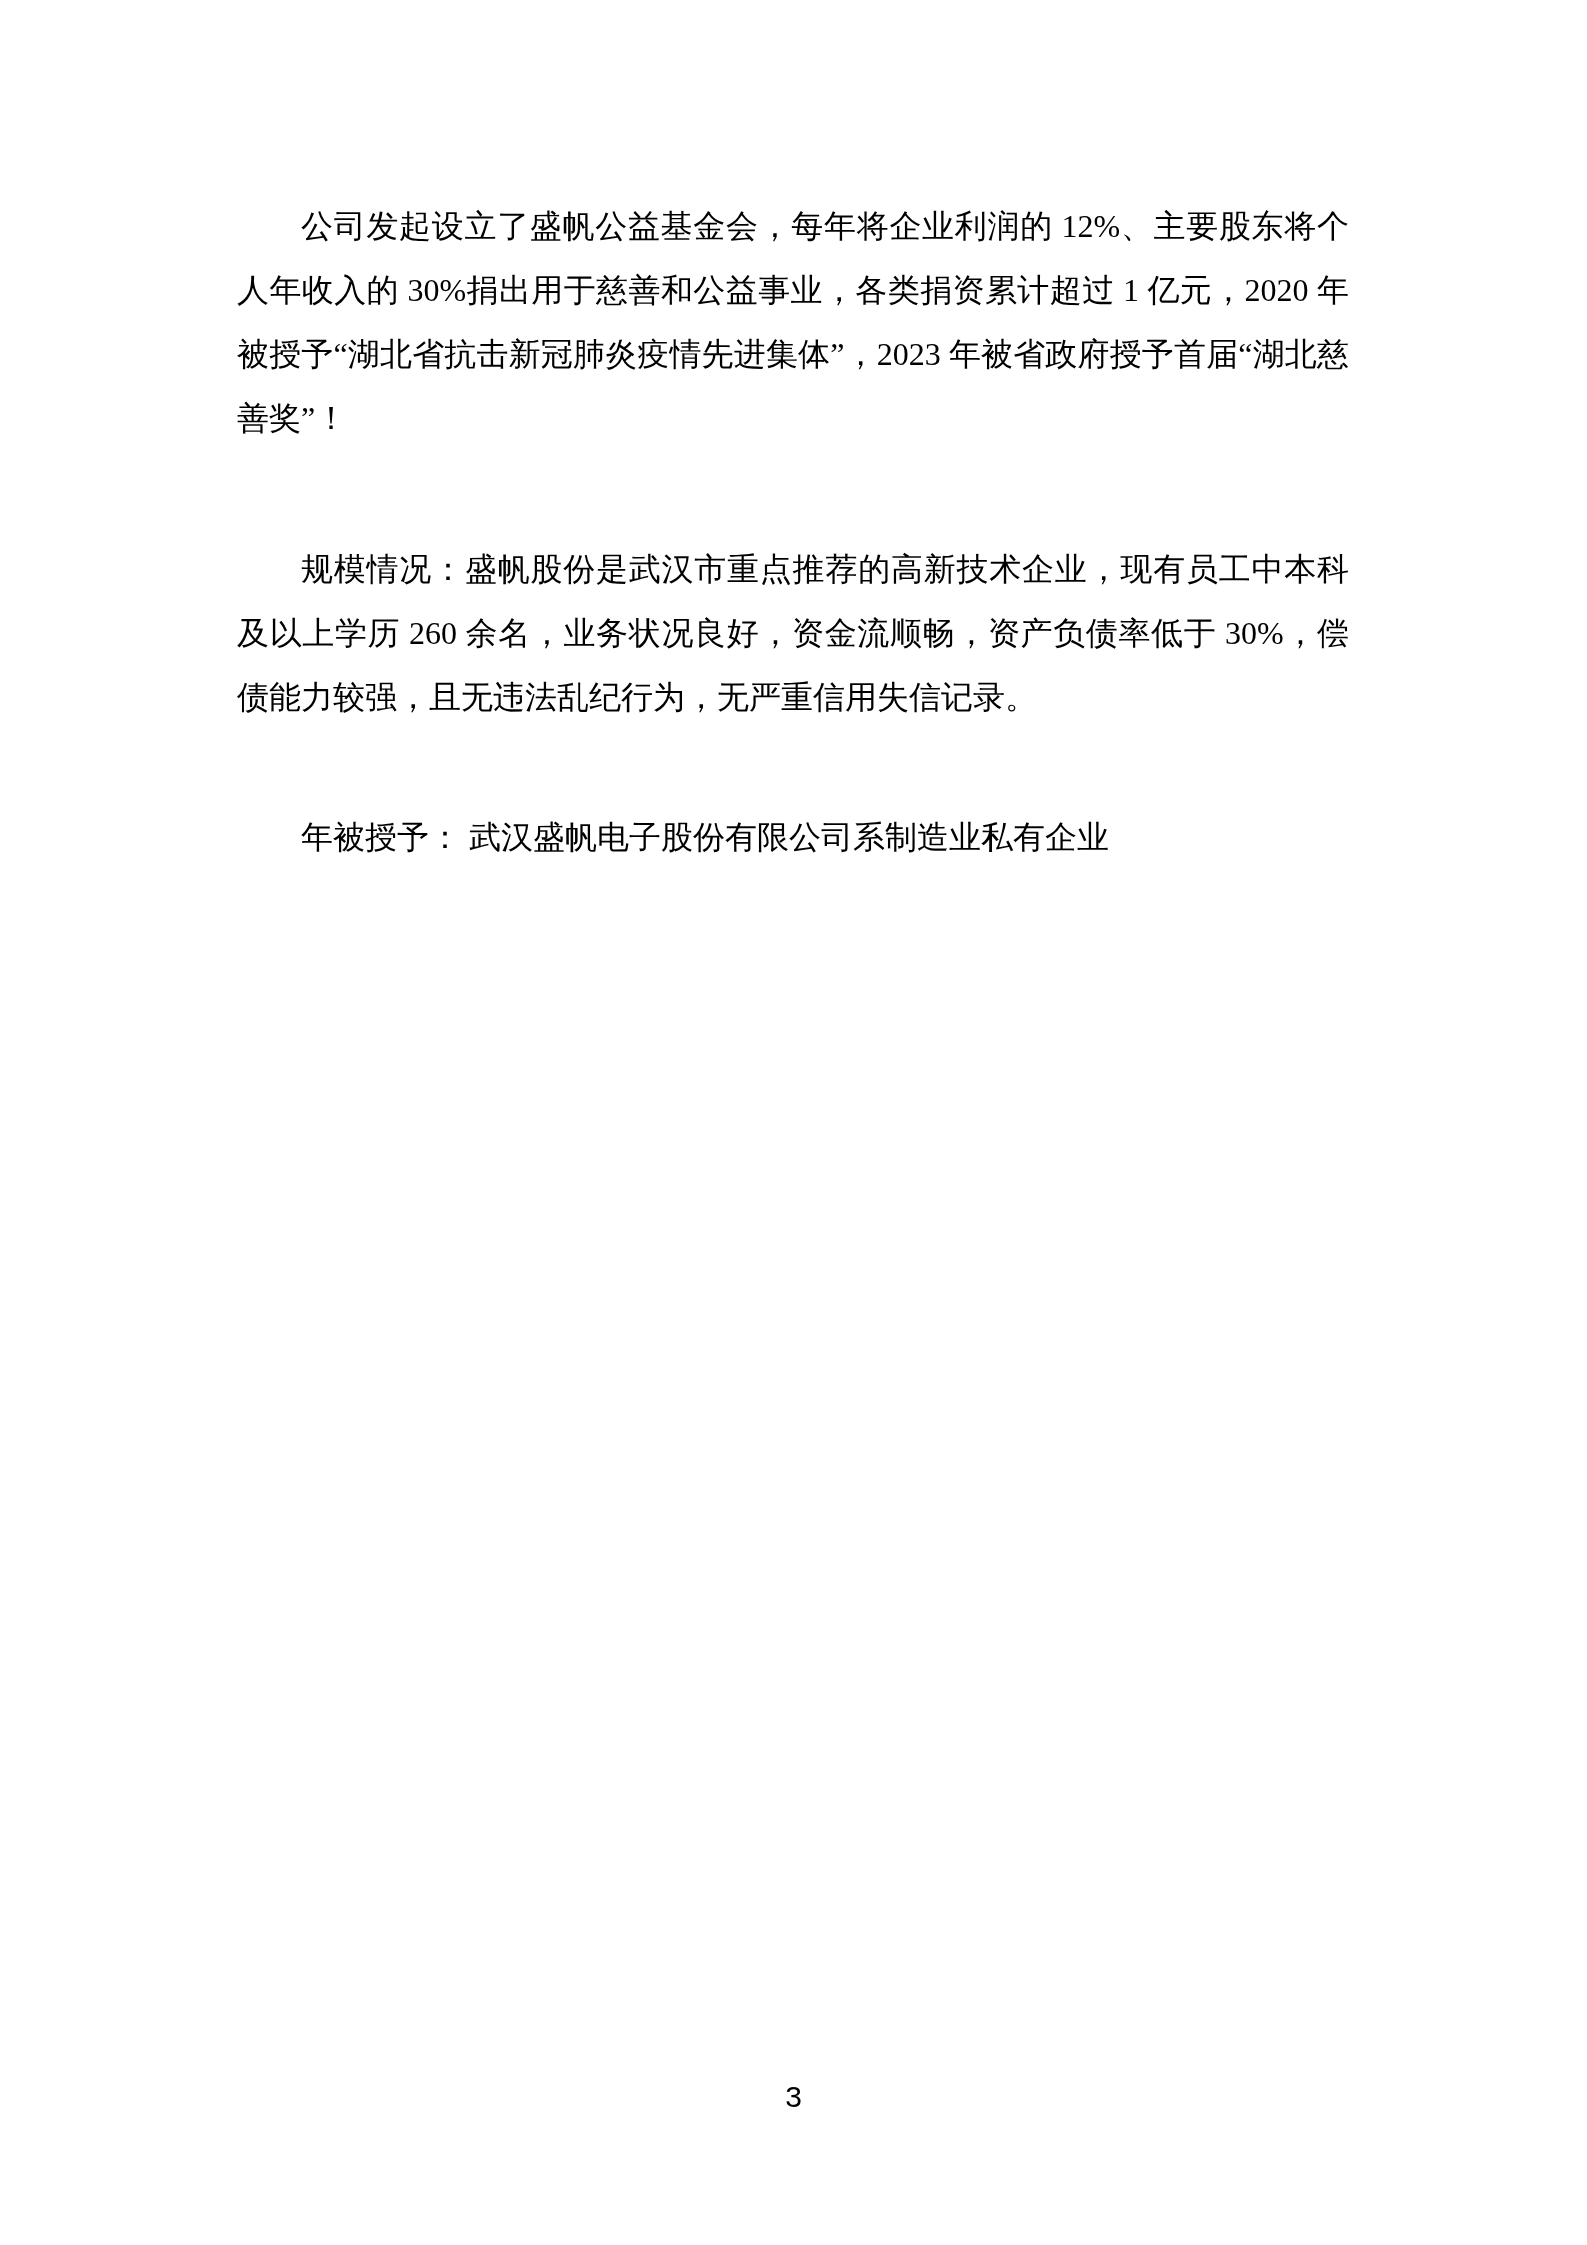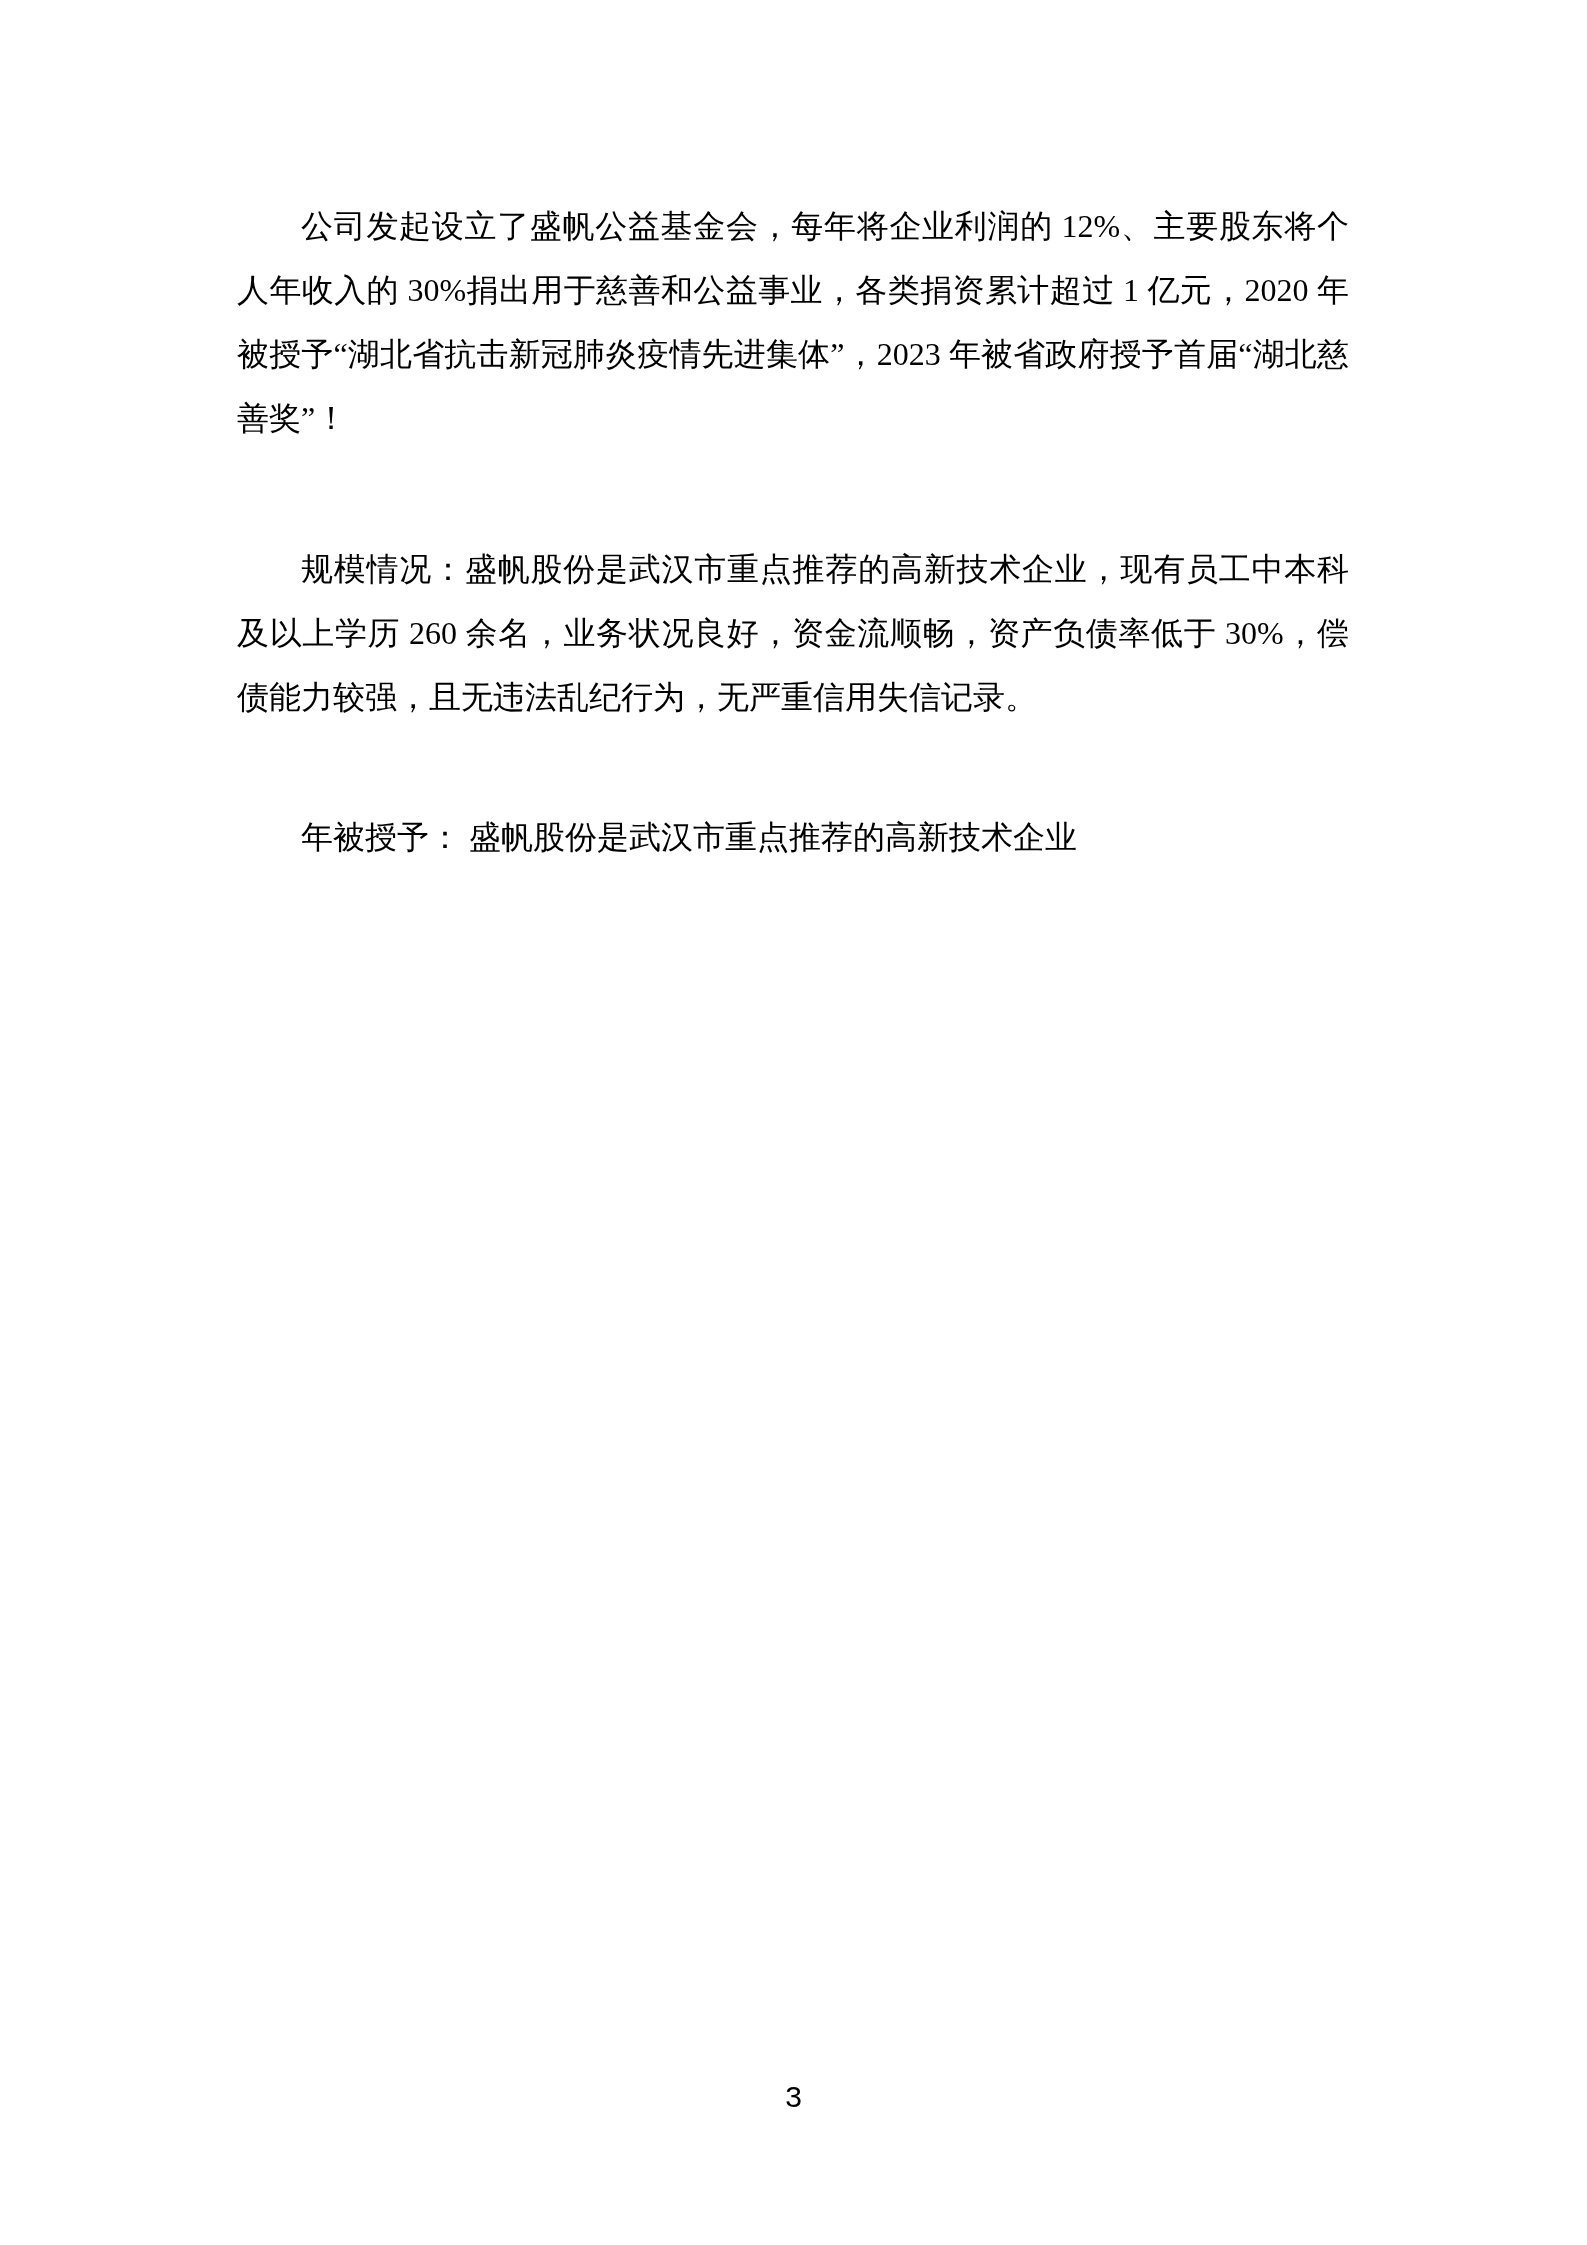--- a/index.html
+++ b/index.html
@@ -57,21 +57,21 @@
 <body>
 
 <div class="page">
 
   <div class="content">
 
     <p class="para"><span>公司发起设立了盛帆公益基金会，每年将企业利润的 12%、主要股东将个人年收入的 30%捐出用于慈善和公益事业，各类捐资累计超过 1 亿元，2020 年被授予“湖北省抗击新冠肺炎疫情先进集体”，2023 年被省政府授予首届“湖北慈善奖”！</span></p>
 
     <p class="para para-gap-large"><span class="para-label">规模情况：</span><span>盛帆股份是武汉市重点推荐的高新技术企业，现有员工中本科及以上学历 260 余名，业务状况良好，资金流顺畅，资产负债率低于 30%，偿债能力较强，且无违法乱纪行为，无严重信用失信记录。</span></p>
 
-    <p class="para para-gap"><span class="para-label">年被授予：</span><span> 盛帆股份是武汉市重点推荐的高新技术企业</span></p>
+    <p class="para para-gap"><span class="para-label">年被授予：</span><span> 武汉盛帆电子股份有限公司系制造业私有企业</span></p>
 
   </div>
 
   <div class="footer">
     <span class="page-number">3</span>
   </div>
 
 </div>
 
 </body></html>

